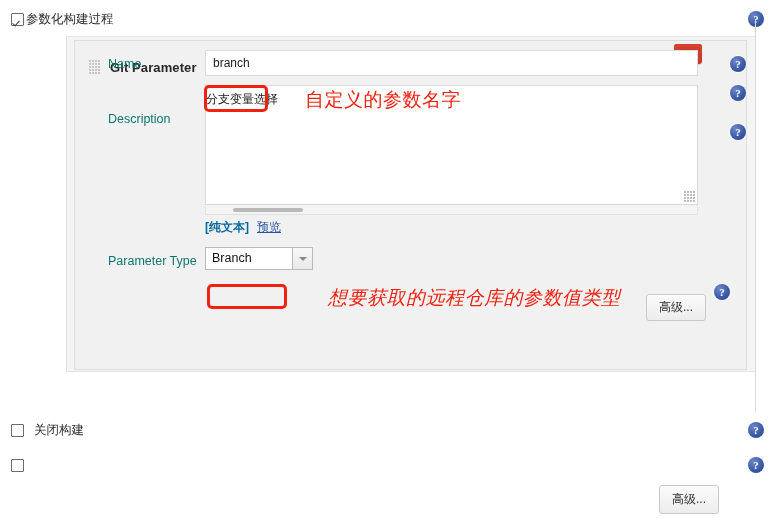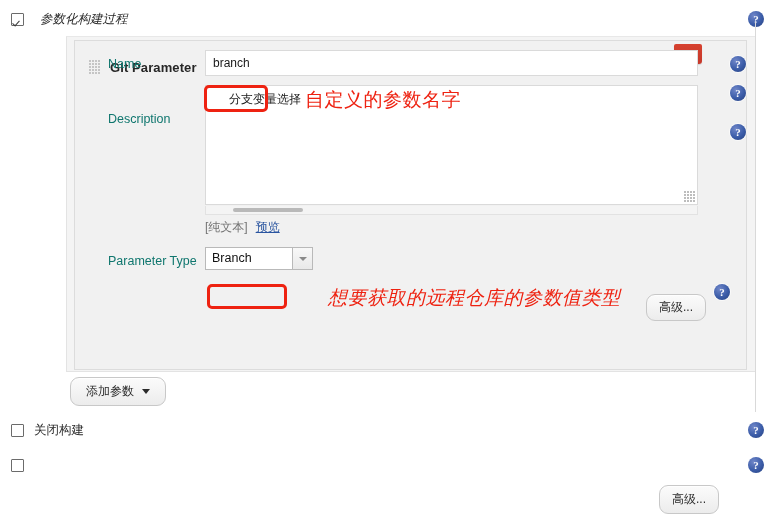--- a/index.html
+++ b/index.html
@@ -53,25 +53,24 @@
   
   .top-row {
     position: absolute; left: 0; top: 0;
     width: 784px; height: 38px;
     display: flex; align-items: center;
     box-sizing: border-box;
     padding: 0 20px 0 11px;
     background: #ffffff;
   }
   .top-row .lbl {
-    margin-left: 16px;
+    margin-left: 2px;
     font-size: 12.5px;
     color: #2b2b2b;
     white-space: nowrap;
-    font-style: italic;
   }
   .spacer { flex: 1 1 auto; }
 
   
   .param-outer {
     position: absolute;
     left: 66px; top: 36px;
     width: 690px; height: 336px;
     background: #f4f4f4;
     border: 1px solid #e3e3e3;
@@ -164,21 +163,21 @@
     left: 130px; top: 44px;
     width: 493px; height: 129px;
   }
   .txt-area {
     width: 493px; height: 120px;
     background: #ffffff;
     border: 1px solid #dadada;
     box-sizing: border-box;
     font-size: 12px;
     color: #1a1a1a;
-    padding: 5px 23px;
+    padding: 5px 0;
     font-family: "Liberation Sans", sans-serif;
     resize: none;
     outline: none;
     overflow: hidden;
   }
   .resize-grip {
     position: absolute;
     right: 3px; bottom: 12px;
     width: 11px; height: 11px;
     background-image:
@@ -204,21 +203,21 @@
     border-radius: 2px;
   }
 
   .below-area {
     position: absolute;
     left: 130px; top: 178px;
     font-size: 12px;
     color: #222222;
     white-space: nowrap;
   }
-  .below-area .plain { color: #737373; }
+  .below-area .plain { color: #0369a1; font-weight: bold; }
   .below-area .preview {
     color: #2a55a0;
     text-decoration: underline;
     margin-left: 8px;
     cursor: pointer;
   }
 
   
   .select-wrap {
     position: absolute;
@@ -256,21 +255,21 @@
     width: 0; height: 0;
     border-left: 4px solid transparent;
     border-right: 4px solid transparent;
     border-top: 4px solid #8a8a8a;
   }
 
   
   .btn {
     background: linear-gradient(#fbfbfb, #ececec);
     border: 1px solid #c8c8c8;
-    border-radius: 9px;
+    border-radius: 3px;
     font-size: 12px;
     color: #2d2d2d;
     font-family: "Liberation Sans", sans-serif;
     cursor: pointer;
     box-shadow: 0 1px 0 rgba(255,255,255,0.7) inset;
   }
   .btn-advanced-inner {
     position: absolute;
     left: 571px; top: 253px;
     width: 58px; height: 25px;
@@ -381,24 +380,20 @@
     </div>
 
     <div class="btn btn-advanced-inner" style="display:flex;align-items:center;justify-content:center;">高级...</div>
   </div>
 
   <div class="help" style="position:absolute;left:730px;top:56px;">?</div>
   <div class="help" style="position:absolute;left:730px;top:85px;">?</div>
   <div class="help" style="position:absolute;left:730px;top:124px;">?</div>
   <div class="help" style="position:absolute;left:714px;top:284px;">?</div>
 
-  <div class="btn btn-add-param">
-    <span>添加参数</span>
-    <span class="caret"></span>
-  </div>
 
   <div class="bottom-row row-close">
     <div class="cb"></div>
     <span class="lbl">关闭构建</span>
     <div class="spacer"></div>
     <div class="help">?</div>
   </div>
 
   <div class="bottom-row row-concur">
     <div class="cb"></div>

